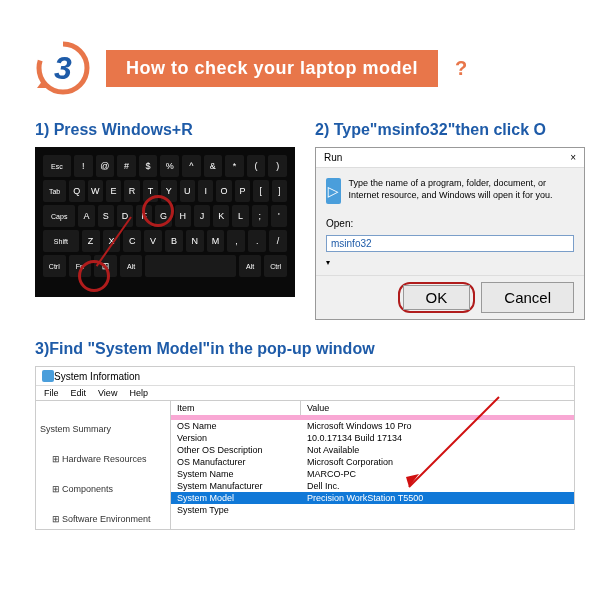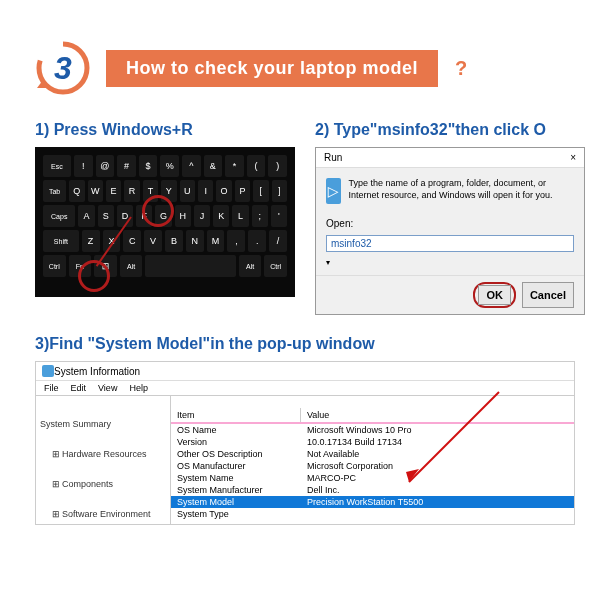--- a/index.html
+++ b/index.html
@@ -27,34 +27,34 @@
     .kb-line { position: absolute; width: 2px; height: 60px; background: #b01c1c; top: 70px; left: 95px; transform: rotate(35deg); transform-origin: top; }
     
     .run-dialog { border: 1px solid #999; background: #f0f0f0; width: 270px; font-size: 10px; }
     .run-title { display: flex; justify-content: space-between; padding: 4px 8px; background: white; border-bottom: 1px solid #ddd; }
     .run-body { padding: 10px; display: flex; gap: 8px; align-items: flex-start; }
     .run-icon { width: 26px; height: 26px; background: #4a9edb; border-radius: 2px; display: flex; align-items: center; justify-content: center; color: white; font-size: 14px; }
     .run-text { font-size: 9px; line-height: 1.3; }
     .run-input-row { display: flex; gap: 6px; padding: 4px 10px 8px; flex-direction: column; }
     .run-input { flex: 1; border: 1px solid #7a9ec9; background: white; padding: 2px 4px; font-size: 10px; color: #1e5ba8; height: 18px; }
     .run-buttons { display: flex; justify-content: flex-end; gap: 6px; padding: 6px 10px; background: #f0f0f0; border-top: 1px solid #ddd; }
-    .run-btn { border: 1px solid #999; background: #e8e8e8; padding: 3px 7px; font-size: 11px; cursor: pointer; font-weight: bold; }
+    .run-btn { border: 1px solid #999; background: #e8e8e8; padding: 3px 22px; font-size: 15px; cursor: pointer; }
     .ok-circle { border: 2px solid #b01c1c; border-radius: 12px; padding: 1px 3px; }
     
     .sysinfo { border: 1px solid #ccc; width: 540px; font-size: 10px; position: relative; }
     .sys-title { display: flex; align-items: center; gap: 0; padding: 3px 6px; border-bottom: 1px solid #ddd; }
     .sys-icon { width: 12px; height: 12px; background: #4a9edb; border-radius: 2px; }
     .sys-menu { display: flex; gap: 12px; padding: 2px 8px; font-size: 9px; }
     .sys-body { display: flex; border-top: 1px solid #ccc; }
     .sys-tree { width: 135px; border-right: 1px solid #ccc; padding: 4px; }
     .tree-item { font-size: 9px; padding: 1px 0; color: #333; margin-top: 18px; }
     .tree-item.root { font-weight: normal; }
     .tree-sub { padding-left: 12px; }
     .sys-table { flex: 1; }
-    .sys-head { display: flex; border-bottom: 2px solid #f9a8d4; font-size: 9px; margin-top: 12px; }
+    .sys-head { display: flex; border-bottom: 5px solid #f9a8d4; font-size: 9px; }
     .sys-h1 { width: 130px; padding: 2px 6px; border-right: 1px solid #ccc; }
     .sys-h2 { flex: 1; padding: 2px 6px; }
     .sys-row { display: flex; font-size: 9px; }
     .sys-c1 { width: 130px; padding: 1px 6px; }
     .sys-c2 { flex: 1; padding: 1px 6px; }
     .sys-row.hl { background: #1078d7; color: white; }
     .red-arrow { position: absolute; top: 25px; right: 60px; }
   </style>
 </head>
 <body>

